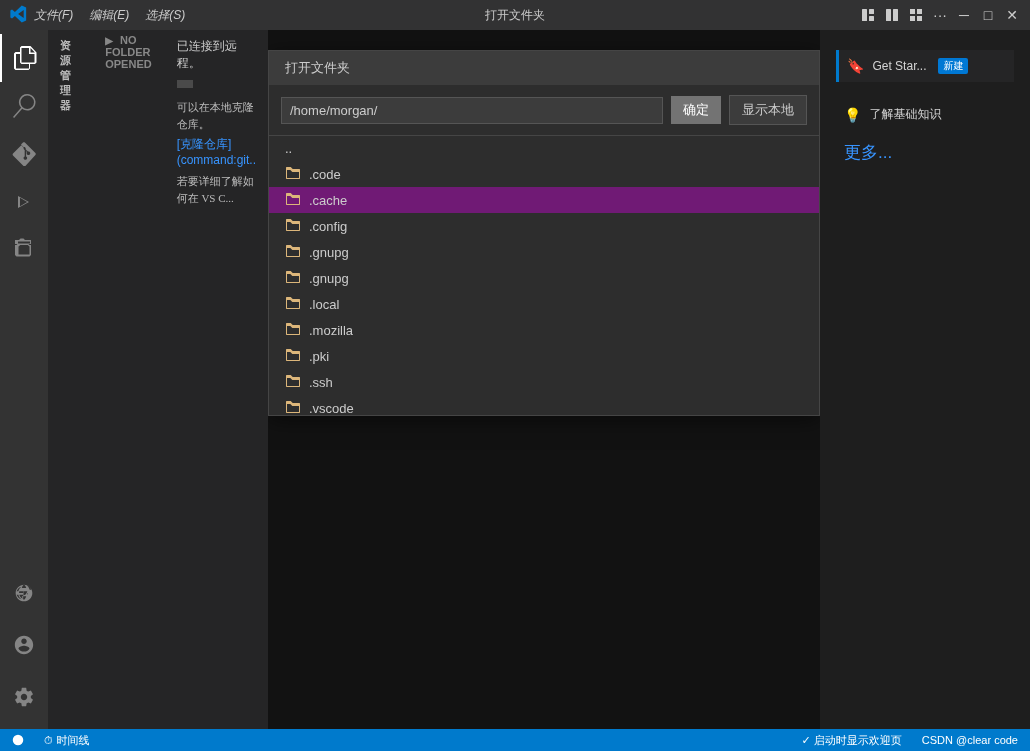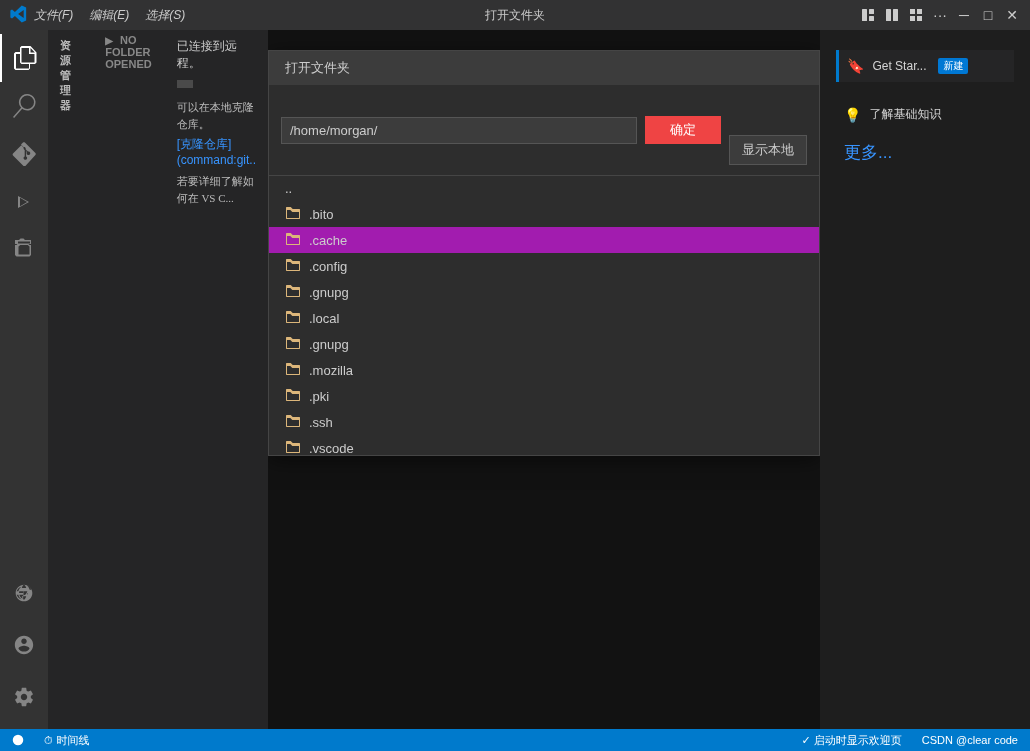--- a/index.html
+++ b/index.html
@@ -265,52 +265,51 @@
     .dialog-input {
       flex: 1;
       background: #3c3c3c;
       border: 1px solid #555;
       color: #cccccc;
       padding: 5px 8px;
       font-size: 13px;
       outline: none;
     }
     .dialog-btn {
-      background: #ef4444;
+      background: #737373;
       color: #fff;
       border: none;
-      padding: 5px 25px;
+      padding: 5px 12px;
       font-size: 13px;
       cursor: pointer;
       white-space: nowrap;
     }
     .dialog-btn-secondary {
       background: #3c3c3c;
       color: #cccccc;
       border: 1px solid #555;
       padding: 5px 12px;
       font-size: 13px;
       cursor: pointer;
-      margin-top: 40px;
     }
     .dialog-list {
       max-height: 280px;
       overflow-y: auto;
       border-top: 1px solid #454545;
     }
     .dialog-list-item {
       display: flex;
       align-items: center;
       gap: 8px;
       padding: 5px 16px;
       cursor: pointer;
       font-size: 13px;
       color: #cccccc;
     }
-    .dialog-list-item.selected { background: #a21caf; }
+    .dialog-list-item.selected { background: #701a75; }
     .folder-icon {
       width: 16px;
       height: 16px;
       flex-shrink: 0;
     }
     .parent-dir {
       padding: 5px 16px;
       color: #cccccc;
       font-size: 13px;
       cursor: pointer;
@@ -567,21 +566,21 @@
           <button class="dialog-btn">确定</button>
           <button class="dialog-btn-secondary">显示本地</button>
         </div>
         <div class="dialog-list">
           <div class="parent-dir">..</div>
 
         <div class="dialog-list-item">
       <svg class="folder-icon" viewBox="0 0 16 16" fill="#dcb67a">
         <path d="M14.5 3H7.707l-2-2H1.5l-.5.5v11l.5.5h13l.5-.5v-9L14.5 3zm-.5 9H2V4h3.293l2 2H14v6z"></path>
       </svg>
-      <span>.bito</span>
+      <span>.code</span>
     </div>
             <div class="dialog-list-item selected">
       <svg class="folder-icon" viewBox="0 0 16 16" fill="#dcb67a">
         <path d="M14.5 3H7.707l-2-2H1.5l-.5.5v11l.5.5h13l.5-.5v-9L14.5 3zm-.5 9H2V4h3.293l2 2H14v6z"></path>
       </svg>
       <span>.cache</span>
     </div>
             <div class="dialog-list-item">
       <svg class="folder-icon" viewBox="0 0 16 16" fill="#dcb67a">
         <path d="M14.5 3H7.707l-2-2H1.5l-.5.5v11l.5.5h13l.5-.5v-9L14.5 3zm-.5 9H2V4h3.293l2 2H14v6z"></path>
@@ -591,27 +590,27 @@
             <div class="dialog-list-item">
       <svg class="folder-icon" viewBox="0 0 16 16" fill="#dcb67a">
         <path d="M14.5 3H7.707l-2-2H1.5l-.5.5v11l.5.5h13l.5-.5v-9L14.5 3zm-.5 9H2V4h3.293l2 2H14v6z"></path>
       </svg>
       <span>.gnupg</span>
     </div>
             <div class="dialog-list-item">
       <svg class="folder-icon" viewBox="0 0 16 16" fill="#dcb67a">
         <path d="M14.5 3H7.707l-2-2H1.5l-.5.5v11l.5.5h13l.5-.5v-9L14.5 3zm-.5 9H2V4h3.293l2 2H14v6z"></path>
       </svg>
+      <span>.gnupg</span>
+    </div>
+            <div class="dialog-list-item">
+      <svg class="folder-icon" viewBox="0 0 16 16" fill="#dcb67a">
+        <path d="M14.5 3H7.707l-2-2H1.5l-.5.5v11l.5.5h13l.5-.5v-9L14.5 3zm-.5 9H2V4h3.293l2 2H14v6z"></path>
+      </svg>
       <span>.local</span>
-    </div>
-            <div class="dialog-list-item">
-      <svg class="folder-icon" viewBox="0 0 16 16" fill="#dcb67a">
-        <path d="M14.5 3H7.707l-2-2H1.5l-.5.5v11l.5.5h13l.5-.5v-9L14.5 3zm-.5 9H2V4h3.293l2 2H14v6z"></path>
-      </svg>
-      <span>.gnupg</span>
     </div>
             <div class="dialog-list-item">
       <svg class="folder-icon" viewBox="0 0 16 16" fill="#dcb67a">
         <path d="M14.5 3H7.707l-2-2H1.5l-.5.5v11l.5.5h13l.5-.5v-9L14.5 3zm-.5 9H2V4h3.293l2 2H14v6z"></path>
       </svg>
       <span>.mozilla</span>
     </div>
             <div class="dialog-list-item">
       <svg class="folder-icon" viewBox="0 0 16 16" fill="#dcb67a">
         <path d="M14.5 3H7.707l-2-2H1.5l-.5.5v11l.5.5h13l.5-.5v-9L14.5 3zm-.5 9H2V4h3.293l2 2H14v6z"></path>

